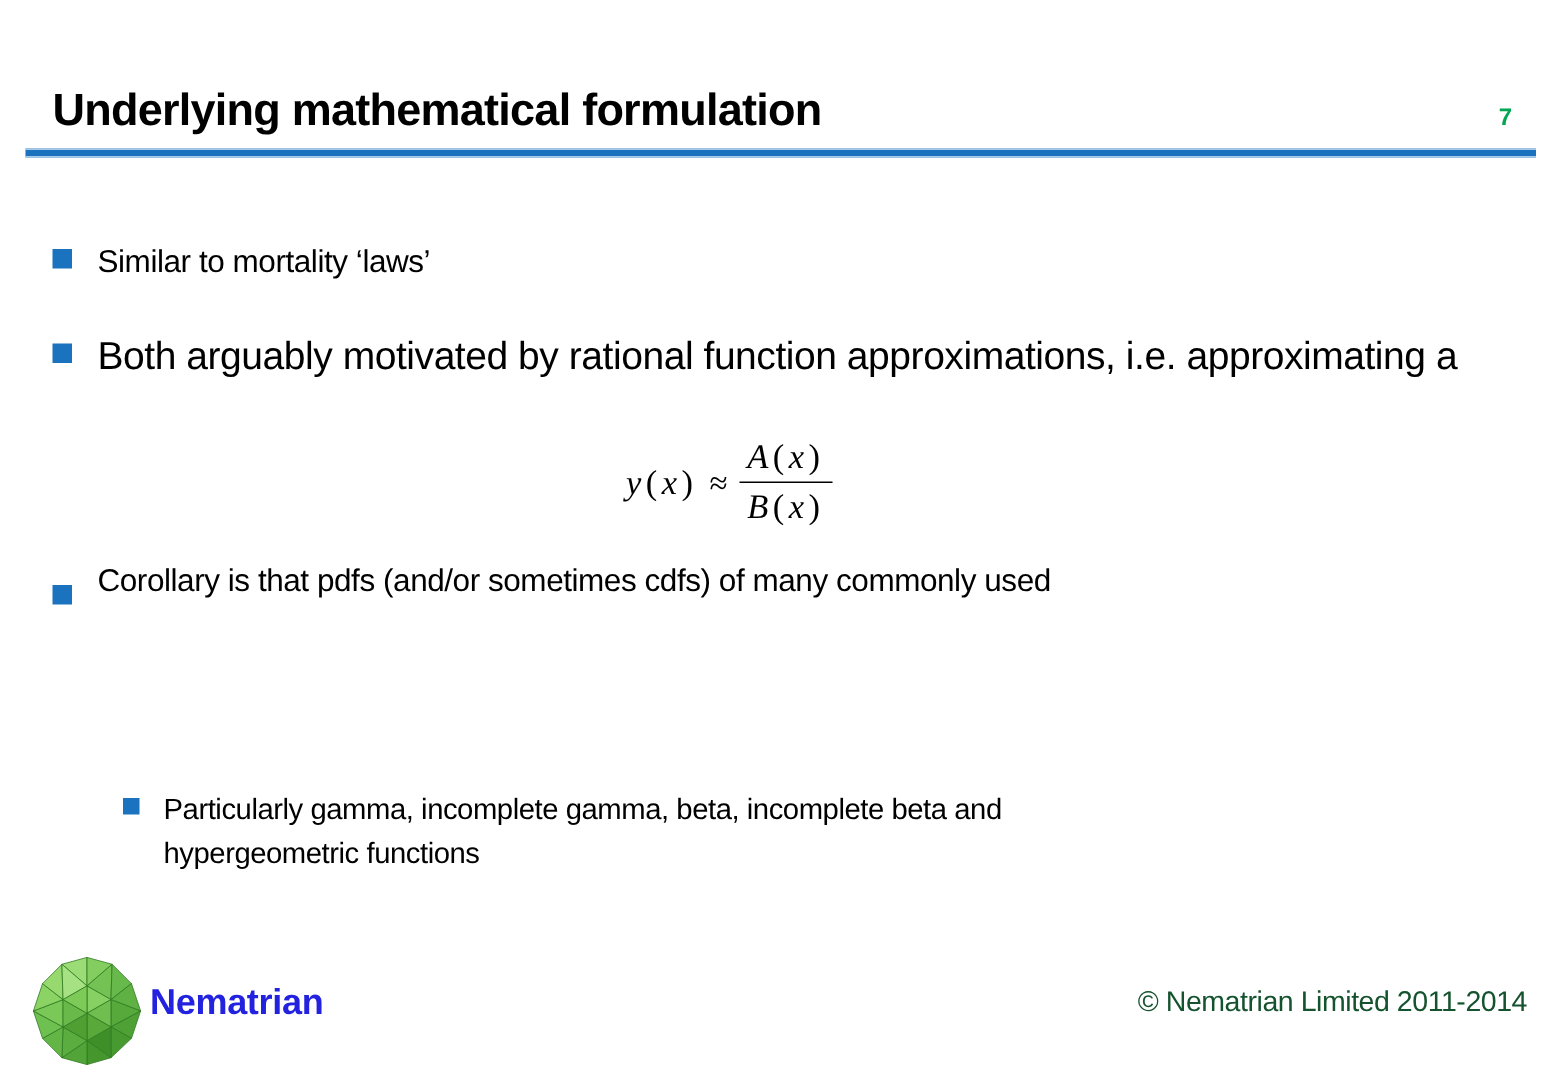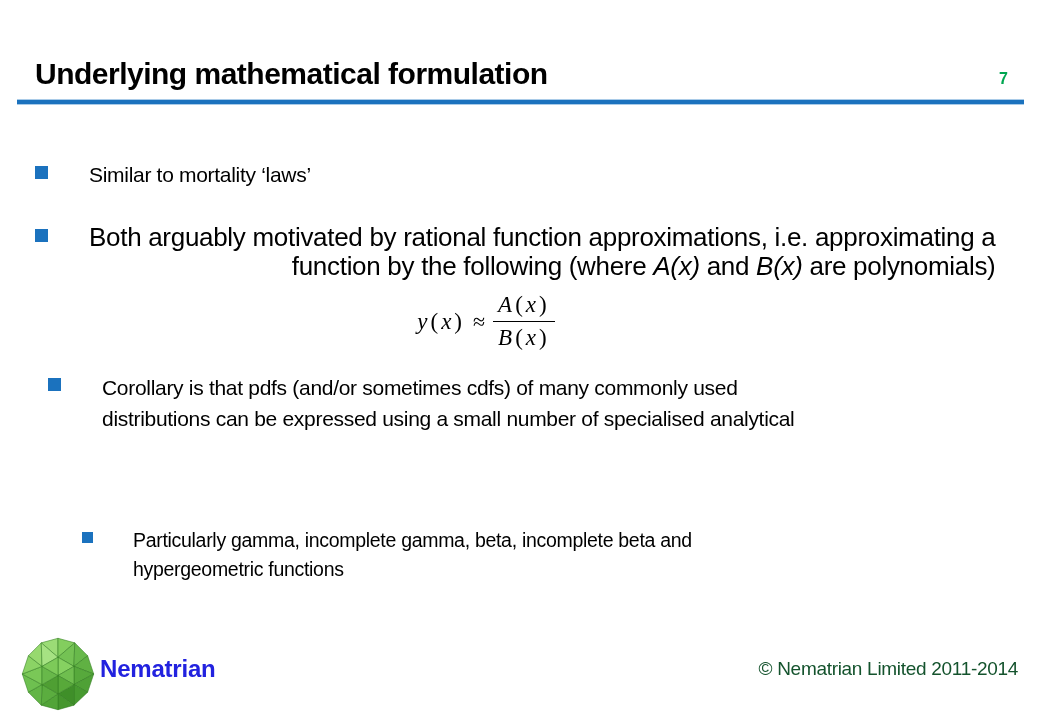--- a/index.html
+++ b/index.html
@@ -17,32 +17,32 @@
   .page-num{
     position:absolute;right:32px;top:70px;
     font-size:16px;font-weight:700;color:#00A651;
   }
   .title-rule{
     position:absolute;left:17px;top:99px;width:1007px;height:4px;
     background:#1B72BE;border-top:1px solid #A9CBE8;border-bottom:1px solid #A9CBE8;
   }
 
   
-  .bullet{position:absolute;display:flex;align-items:flex-start;white-space:nowrap;gap:24px;}
+  .bullet{position:absolute;display:flex;align-items:flex-start;white-space:nowrap;}
   .sq{flex:0 0 auto;background:#1B72BE;display:inline-block;}
   .l1 .sq{width:13px;height:13px;margin-top:6px;margin-right:17px;}
   .l2 .sq{width:11px;height:11px;margin-top:6px;margin-right:16px;}
 
   .b1{left:35px;top:160px;}
   .b1 .bt{font-size:21px;line-height:30px;letter-spacing:-0.3px;}
 
   .b2{left:35px;top:223px;}
   .b2 .bt{font-size:26px;line-height:29px;letter-spacing:-0.3px;text-align:right;}
 
-  .b3{left:48px;top:372px;}
+  .b3{left:35px;top:372px;align-items:flex-end;}
   .b3 .bt{font-size:21px;line-height:31px;letter-spacing:-0.3px;}
 
   .sub1{left:82px;top:526px;}
   .sub1 .bt{font-size:19.5px;line-height:29px;letter-spacing:-0.3px;}
 
   .it{font-style:italic;}
 
   
   .formula-wrap{position:absolute;left:0;top:291px;width:1040px;display:flex;justify-content:center;}
   .formula{
@@ -78,21 +78,20 @@
 
   <div class="bullet l1 b1">
     <span class="sq"></span>
     <div class="bt">Similar to mortality ‘laws’</div>
   </div>
 
   <div class="bullet l1 b2">
     <span class="sq"></span>
     <div class="bt">
       <div>Both arguably motivated by rational function approximations, i.e. approximating a</div>
-      <div><span>function by the following (where </span><span class="it">A(x)</span><span> and </span><span class="it">B(x)</span><span> are polynomials)</span></div>
     </div>
   </div>
 
   <div class="formula-wrap">
     <div class="formula">
       <span class="f-lhs">
           <span class="it">y</span>
           <span class="par">(</span>
           <span class="it">x</span>
           <span class="par">)</span>
@@ -102,21 +101,20 @@
         <span class="num"><span class="it">A</span><span class="par">(</span><span class="it">x</span><span class="par">)</span></span>
         <span class="den"><span class="it">B</span><span class="par">(</span><span class="it">x</span><span class="par">)</span></span>
       </span>
     </div>
   </div>
 
   <div class="bullet l1 b3">
     <span class="sq"></span>
     <div class="bt">
       <div>Corollary is that pdfs (and/or sometimes cdfs) of many commonly used</div>
-      <div>distributions can be expressed using a small number of specialised analytical</div>
     </div>
   </div>
 
   <div class="bullet l2 sub1">
     <span class="sq"></span>
     <div class="bt">
       <div>Particularly gamma, incomplete gamma, beta, incomplete beta and</div>
       <div>hypergeometric functions</div>
     </div>
   </div>

